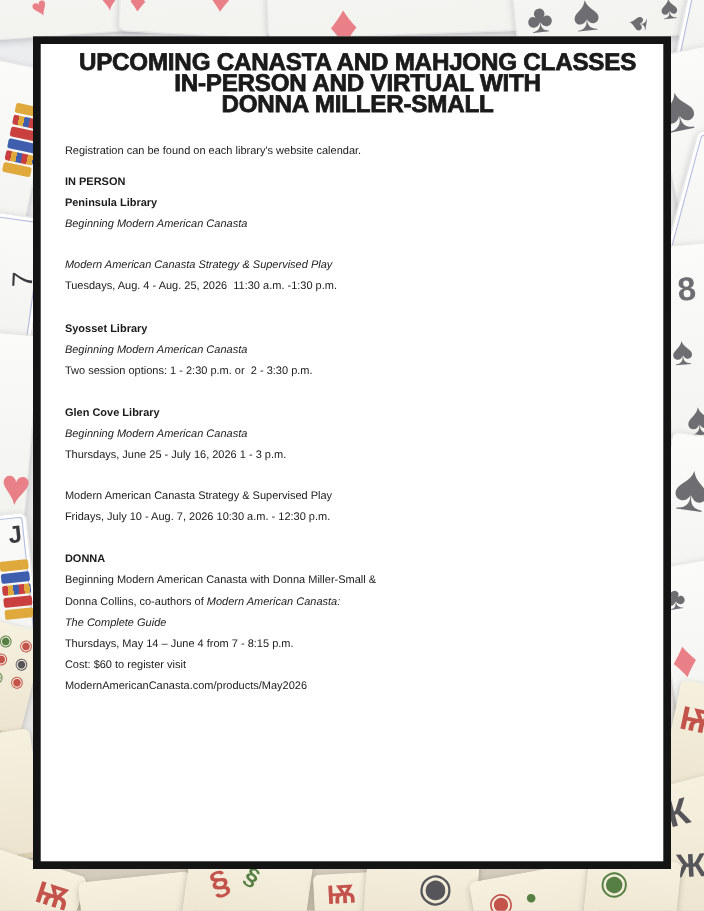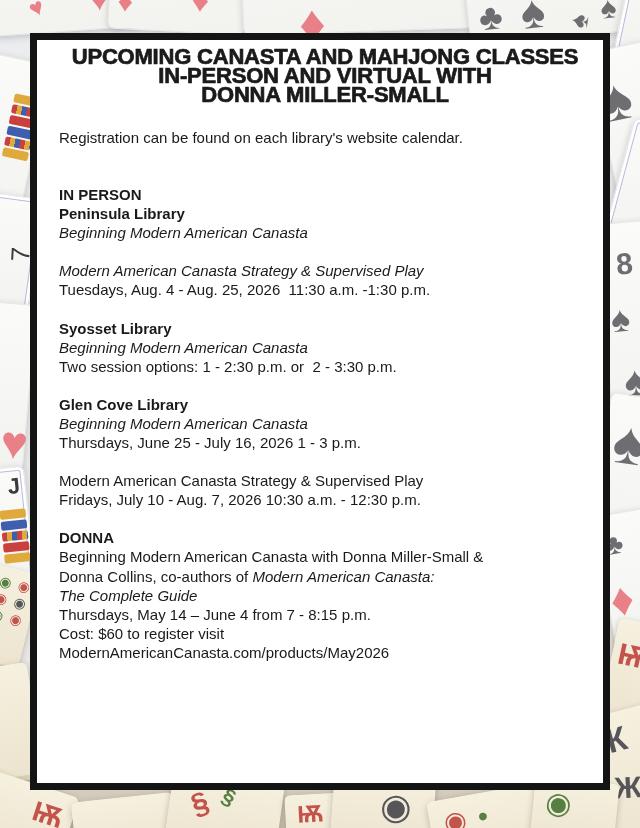--- a/index.html
+++ b/index.html
@@ -32,22 +32,22 @@
   
   .frame{position:absolute;left:30px;top:33px;width:580px;height:757px;
     box-sizing:border-box;border:7px solid var(--frame);background:var(--paper);
     z-index:5;overflow:hidden;}
   .content{padding:5px 12px 0 22px;}
   .title{margin:0;padding-top:2px;text-align:center;font-size:22px;line-height:19px;
     font-weight:700;letter-spacing:-0.2px;-webkit-text-stroke:0.7px currentColor;}
   .tline{white-space:nowrap;}
   .block{margin:19px 0 0 0;}
   .intro{margin-top:24px;}
-  .first-section{margin-top:38px;}
-  .line{font-size:15px;line-height:19.1px;white-space:pre;}
+  .first-section{margin-top:9px;}
+  .line{font-size:10px;line-height:19.1px;white-space:pre;}
   .bold{font-weight:700;}
   .italic{font-style:italic;}
 </style>
 </head>
 <body>
 
 <div class="bg">
   <div class="table-strip"></div>
 
   <div class="card" style="left:-15px;top:-175px;width:145px;height:205px;transform:rotate(-4deg);">

